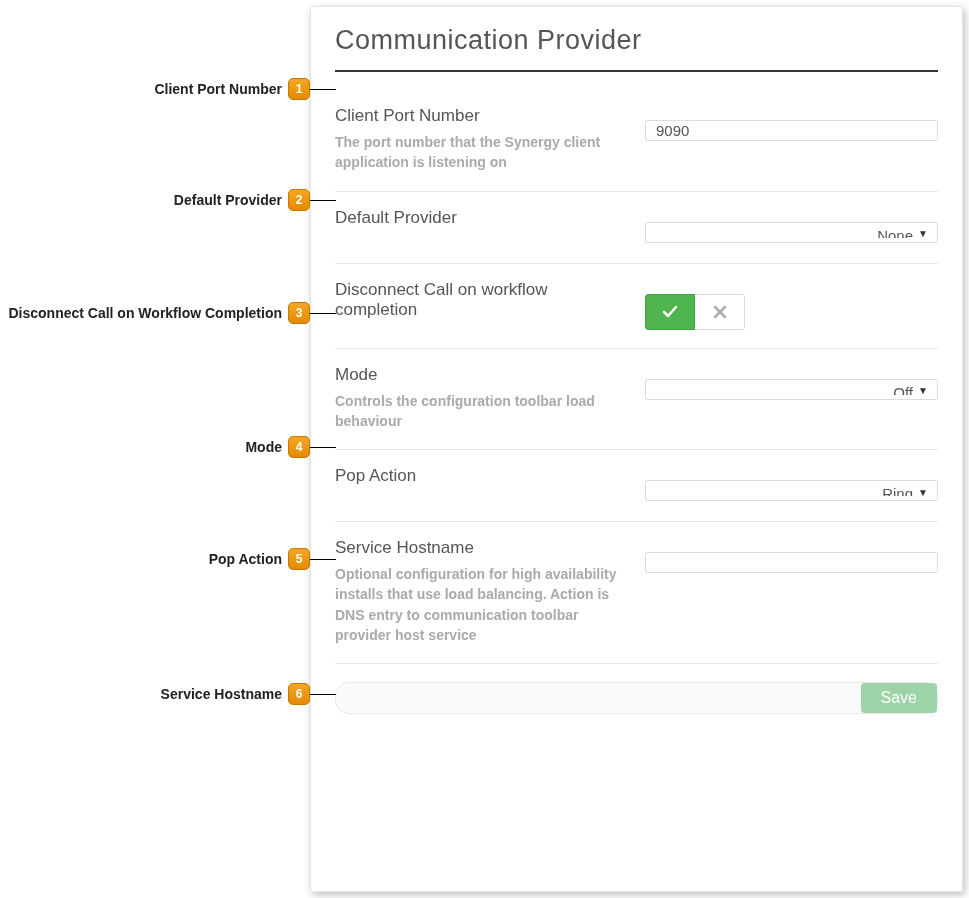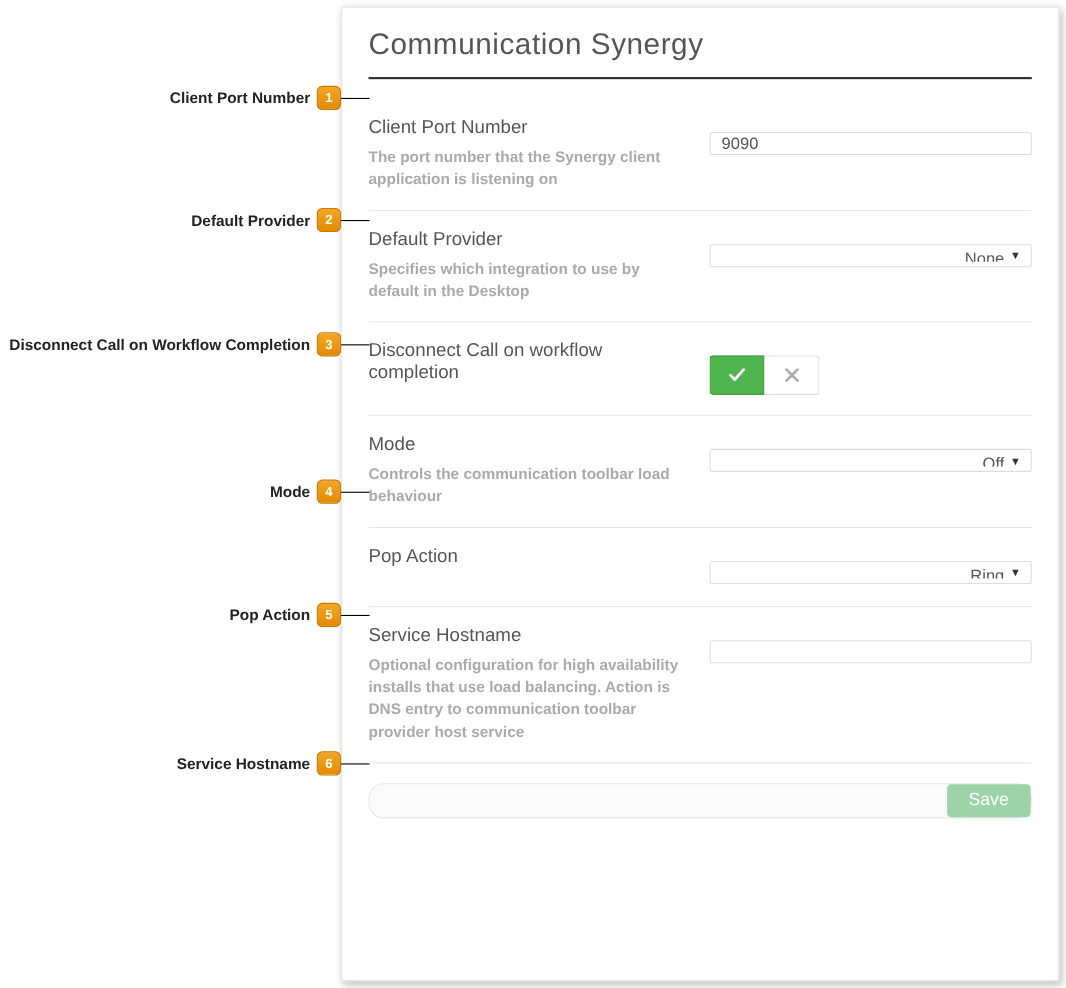--- a/index.html
+++ b/index.html
@@ -224,37 +224,36 @@
     <div class="connector" style="top:559px;"></div>
 
     <div class="callout" style="top:683px;">
       <span class="callout-label">Service Hostname</span>
       <span class="badge">6</span>
     </div>
     <div class="connector" style="top:694px;"></div>
   </div>
 
   <div class="panel">
-    <div class="panel-title">Communication Synergy</div>
+    <div class="panel-title">Communication Provider</div>
     <hr class="hr-thick">
 
     <div class="row">
       <div class="row-left">
         <div class="row-heading">Client Port Number</div>
         <div class="row-desc">The port number that the Synergy client application is listening on</div>
       </div>
       <div class="row-right">
         <input class="text-input" type="text" value="9090" style="">
       </div>
     </div>
 
     <div class="row">
       <div class="row-left">
         <div class="row-heading">Default Provider</div>
-        <div class="row-desc">Specifies which integration to use by default in the Desktop</div>
       </div>
       <div class="row-right">
         <div class="select-wrap">
           <select class="select-input">
             <option>None</option>
           </select>
           <span class="select-caret">▼</span>
         </div>
       </div>
     </div>
@@ -279,21 +278,21 @@
                 </svg>
             </span>
           </div>
         </div>
       </div>
     </div>
 
     <div class="row">
       <div class="row-left">
         <div class="row-heading">Mode</div>
-        <div class="row-desc">Controls the communication toolbar load behaviour</div>
+        <div class="row-desc">Controls the configuration toolbar load behaviour</div>
       </div>
       <div class="row-right">
         <div class="select-wrap">
           <select class="select-input">
             <option>Off</option>
           </select>
           <span class="select-caret">▼</span>
         </div>
       </div>
     </div>

